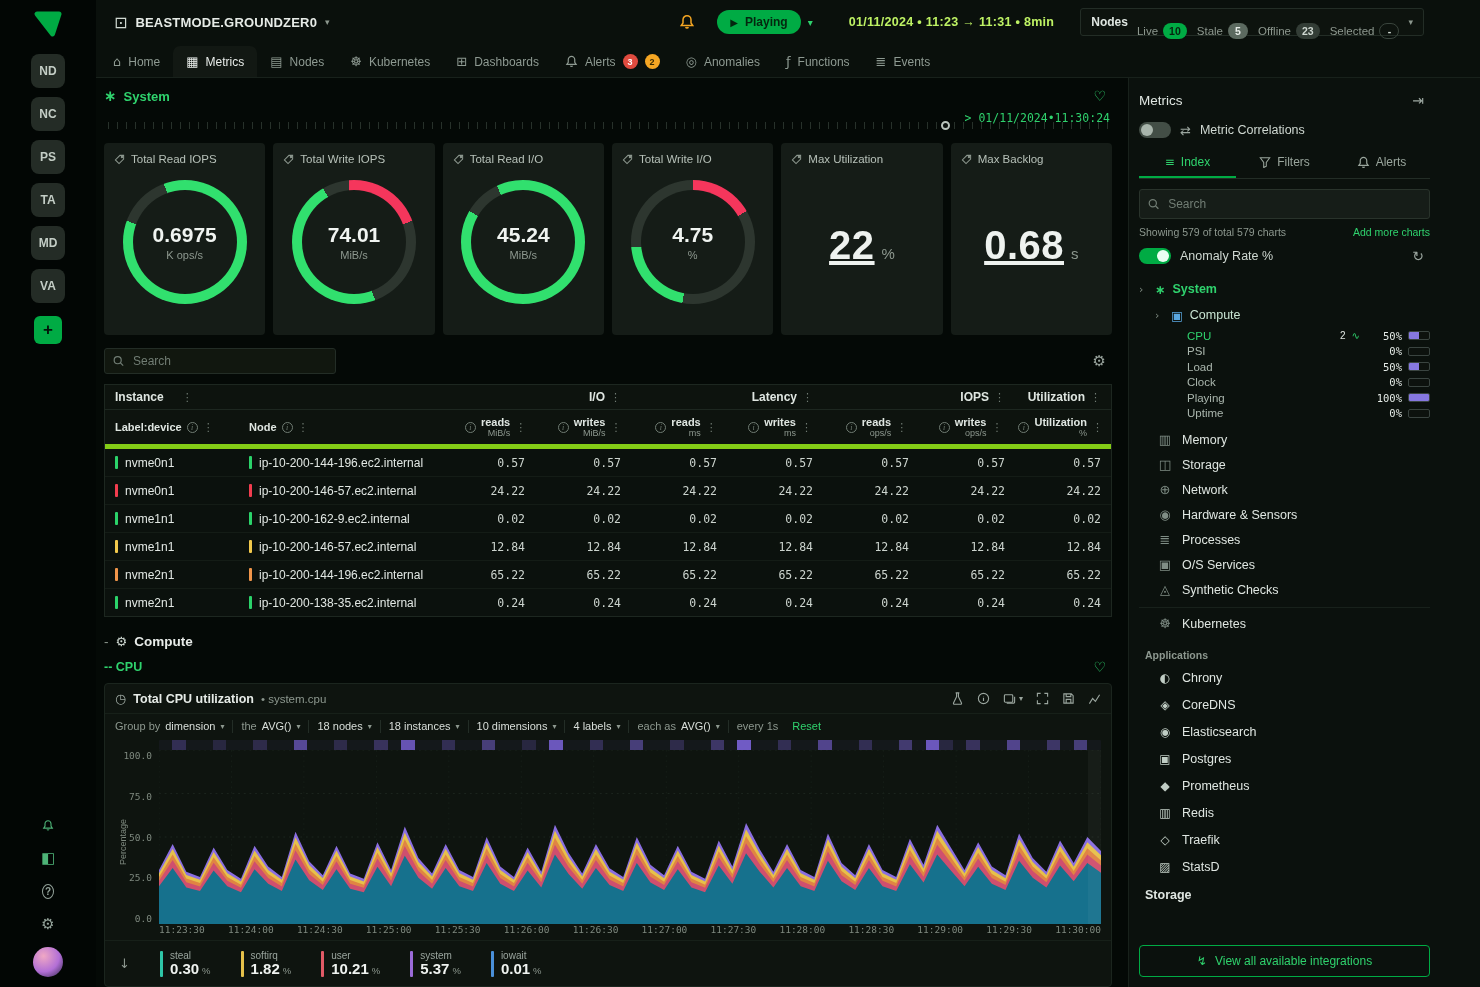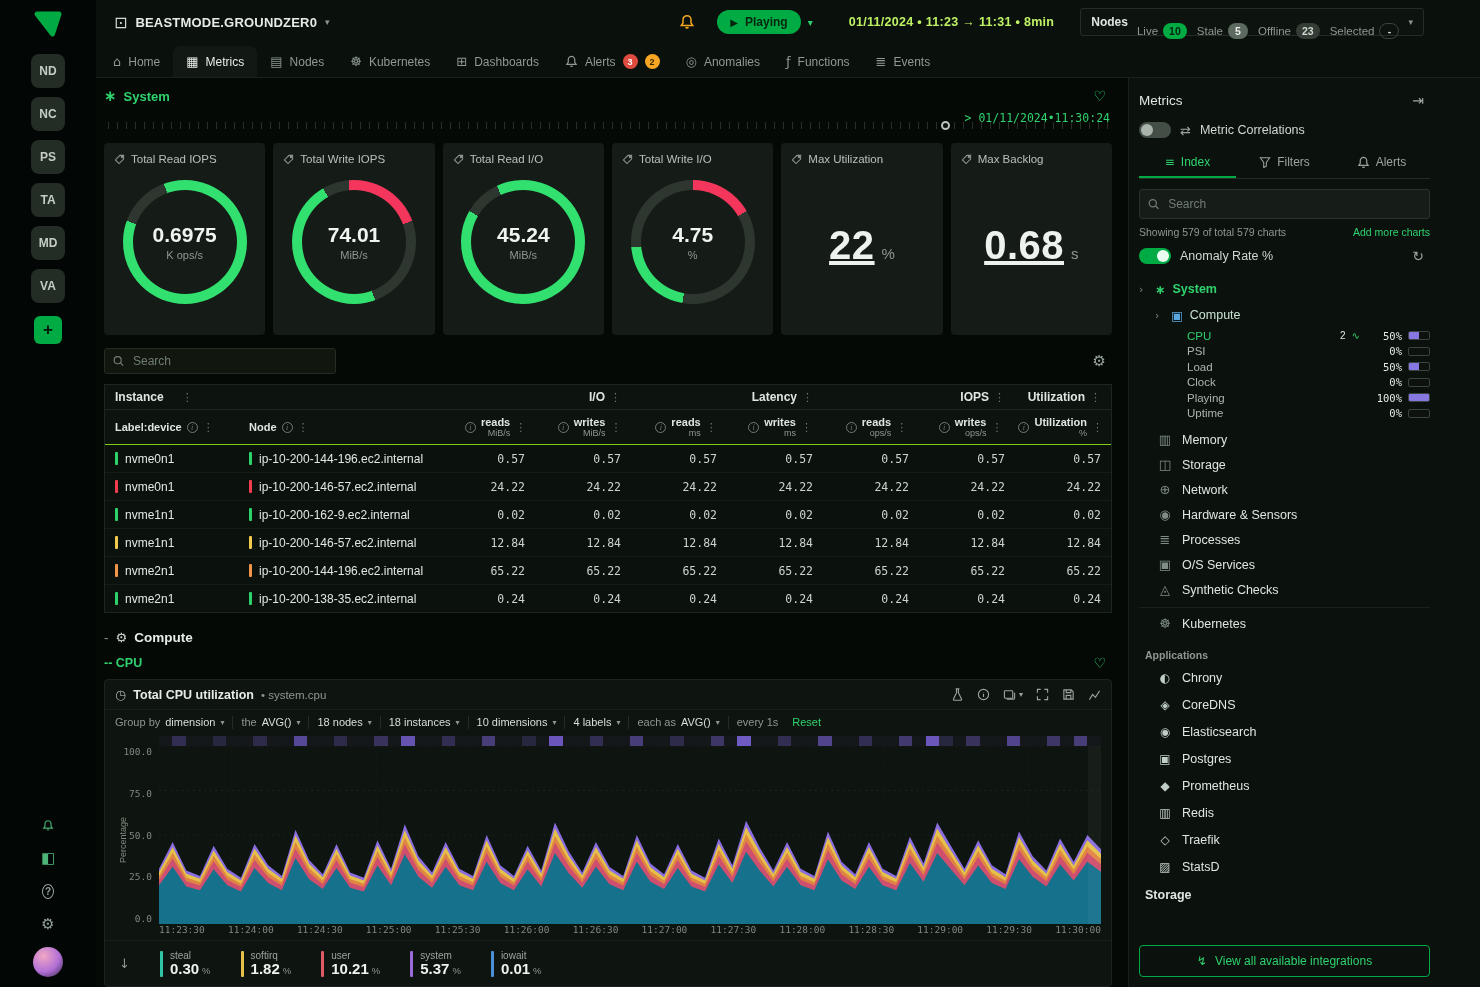--- a/index.html
+++ b/index.html
@@ -81,21 +81,21 @@
   .search-box input{background:transparent;border:none;outline:none;color:#cfd8d1;font-size:12px;width:100%;font-family:"Liberation Sans",sans-serif;}
   .search-box input::placeholder{color:#717d74;}
   .gear-btn{margin-left:auto;color:#9aa59e;font-size:15px;background:none;border:none;cursor:pointer;}
 
   .dtable{margin-top:10px;border:1px solid #1d2720;background:#0b110d;flex:none;}
   .dt-grid{display:grid;grid-template-columns:134px 200px repeat(7,1fr);}
   .dt-group{background:#0d130e;border-bottom:1px solid #1d2720;}
   .dt-gcell{height:24px;display:flex;align-items:center;justify-content:flex-end;gap:5px;padding:0 10px;font-size:12px;font-weight:bold;color:#dfe6e1;cursor:pointer;}
   .dt-gcell.first{justify-content:flex-start;gap:18px;}
   .dots{color:#707c73;font-size:11px;font-weight:normal;}
-  .dt-head{background:#0d130e;border-bottom:1px solid #84cc16;}
+  .dt-head{background:#0d130e;border-bottom:5px solid #84cc16;}
   .dt-hcell{height:34px;display:flex;align-items:center;justify-content:flex-end;gap:5px;padding:0 8px;cursor:pointer;}
   .dt-hcell.first{justify-content:flex-start;padding-left:10px;}
   .hstack{text-align:right;}
   .hl{font-size:11px;font-weight:bold;color:#dfe6e1;line-height:12px;}
   .hu{font-size:9px;color:#8d988f;line-height:10px;}
   .info{width:11px;height:11px;border:1px solid #707c73;border-radius:50%;color:#707c73;font-size:8px;display:inline-flex;align-items:center;justify-content:center;flex:none;font-style:italic;font-family:"Liberation Serif",serif;}
   .dt-row{border-bottom:1px solid #141c16;cursor:pointer;}
   .dt-row:last-child{border-bottom:none;}
   .dt-cell{height:27px;display:flex;align-items:center;font-size:12px;color:#e2e8e4;}
   .dt-cell.name{gap:7px;padding-left:10px;}

